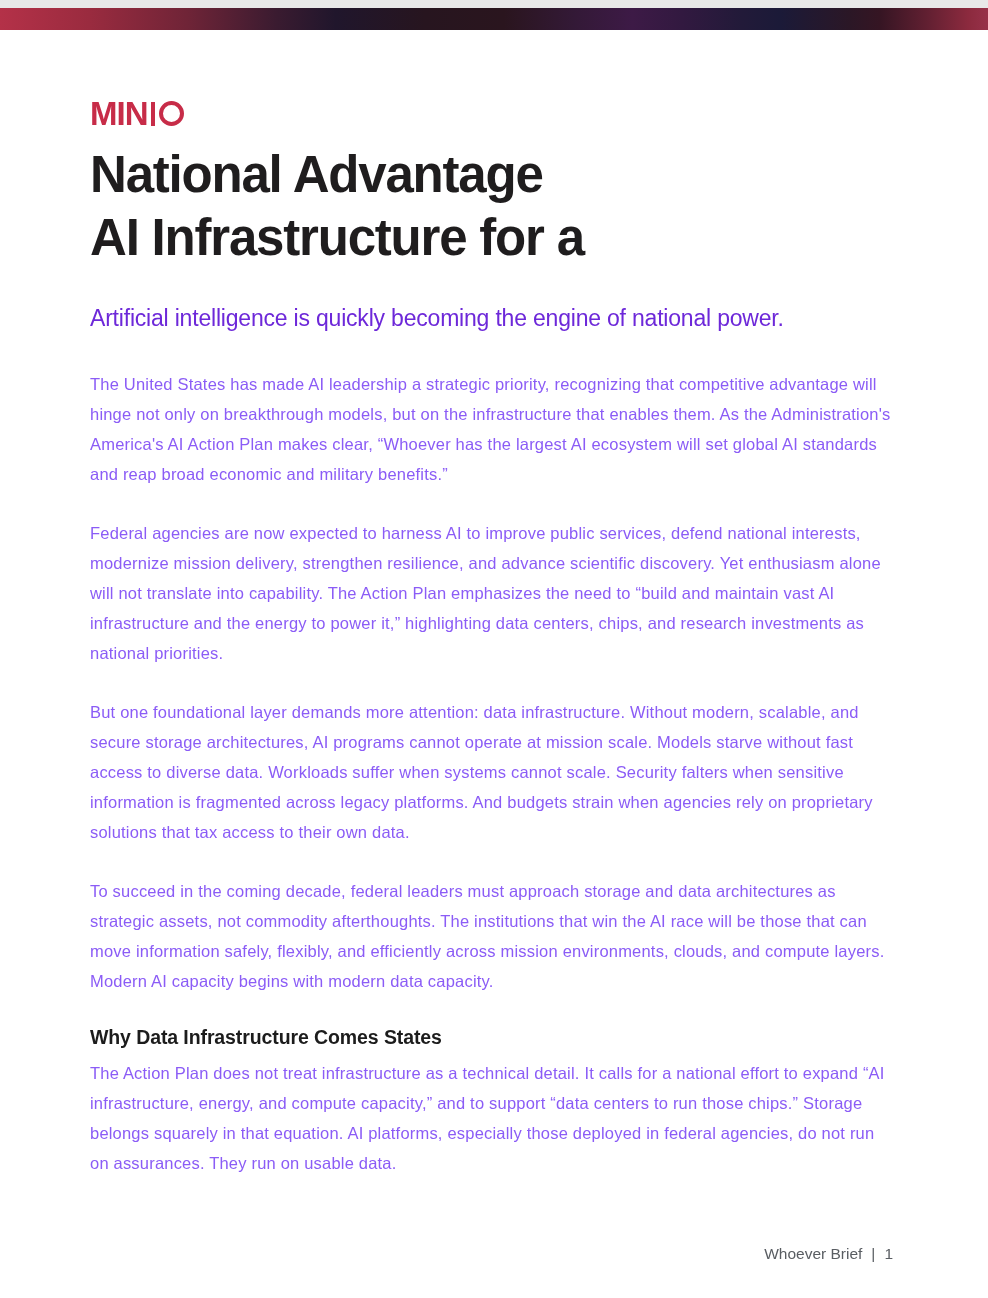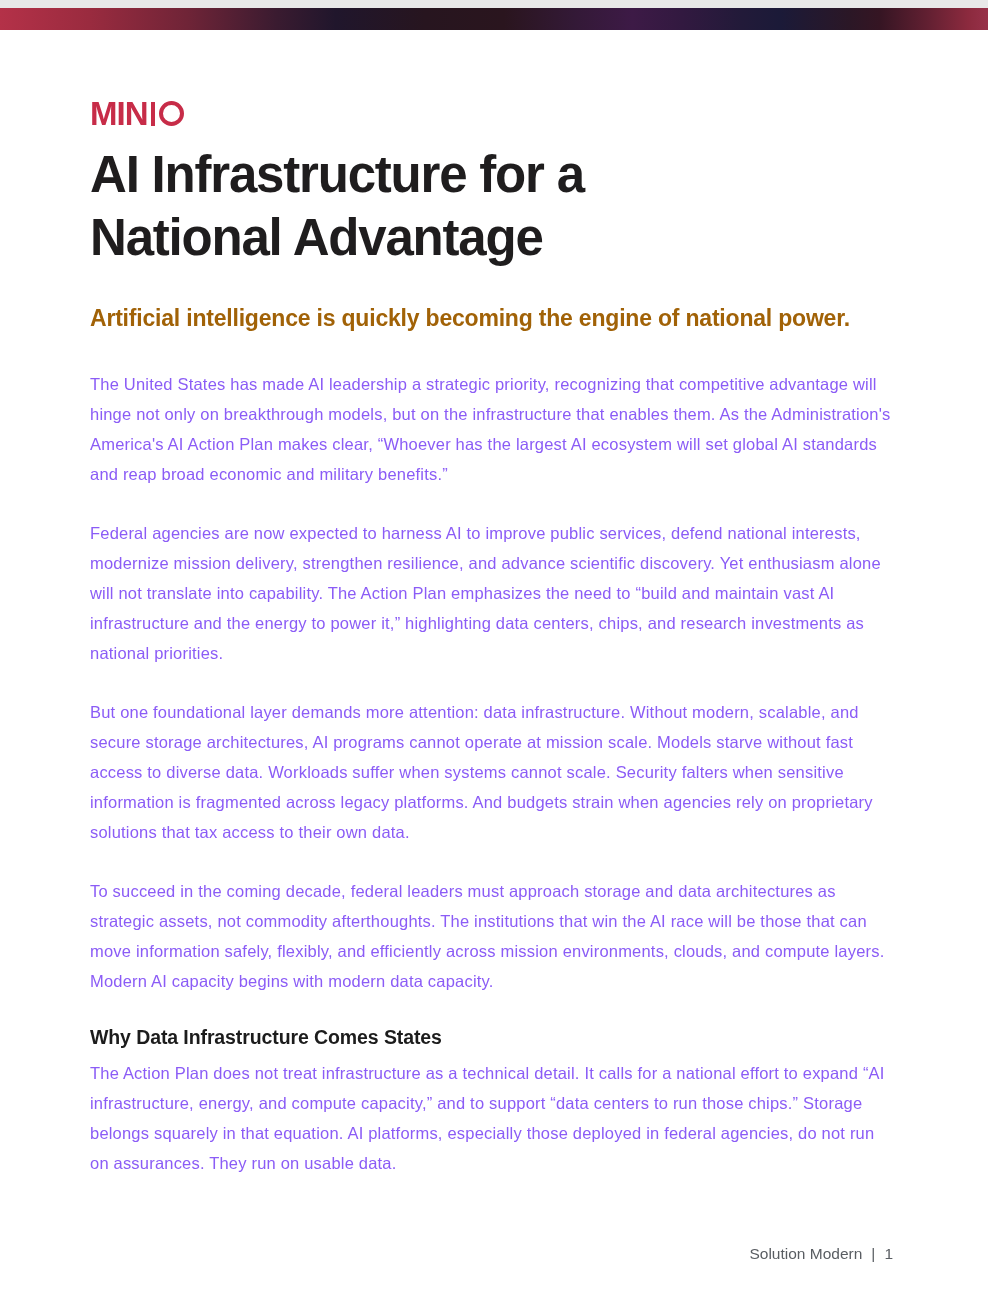--- a/index.html
+++ b/index.html
@@ -70,23 +70,23 @@
     font-weight: 700;
     letter-spacing: -1.2px;
     color: #1f1d1e;
   }
   .title-line { display: block; }
 
   .subtitle {
     margin: 34px 0 36px 0;
     font-size: 23px;
     line-height: 30px;
-    font-weight: 700;
+    font-weight: 400;
     letter-spacing: -0.2px;
-    color: #a16207;
+    color: #6d28d9;
     max-width: 830px;
   }
 
   .para {
     margin: 0 0 29px 0;
     font-size: 16.5px;
     line-height: 30px;
     letter-spacing: 0.2px;
     color: #8b5cf6;
     max-width: 803px;
@@ -121,32 +121,32 @@
 
   <div class="content">
 
     <div class="logo">
       <span class="logo-min">MIN</span>
       <span class="logo-bar"></span>
       <span class="logo-o"></span>
     </div>
 
     <h1 class="title">
+      <span class="title-line">National Advantage</span>
       <span class="title-line">AI Infrastructure for a</span>
-      <span class="title-line">National Advantage</span>
     </h1>
 
     <h2 class="subtitle">Artificial intelligence is quickly becoming the engine of national power.</h2>
 
     <p class="para">The United States has made AI leadership a strategic priority, recognizing that competitive advantage will hinge not only on breakthrough models, but on the infrastructure that enables them. As the Administration's America's AI Action Plan makes clear, “Whoever has the largest AI ecosystem will set global AI standards and reap broad economic and military benefits.”</p>
     <p class="para">Federal agencies are now expected to harness AI to improve public services, defend national interests, modernize mission delivery, strengthen resilience, and advance scientific discovery. Yet enthusiasm alone will not translate into capability. The Action Plan emphasizes the need to “build and maintain vast AI infrastructure and the energy to power it,” highlighting data centers, chips, and research investments as national priorities.</p>
     <p class="para">But one foundational layer demands more attention: data infrastructure. Without modern, scalable, and secure storage architectures, AI programs cannot operate at mission scale. Models starve without fast access to diverse data. Workloads suffer when systems cannot scale. Security falters when sensitive information is fragmented across legacy platforms. And budgets strain when agencies rely on proprietary solutions that tax access to their own data.</p>
     <p class="para">To succeed in the coming decade, federal leaders must approach storage and data architectures as strategic assets, not commodity afterthoughts. The institutions that win the AI race will be those that can move information safely, flexibly, and efficiently across mission environments, clouds, and compute layers. Modern AI capacity begins with modern data capacity.</p>
 
     <h3 class="section-heading">Why Data Infrastructure Comes States</h3>
     <p class="para section-para">The Action Plan does not treat infrastructure as a technical detail. It calls for a national effort to expand “AI infrastructure, energy, and compute capacity,” and to support “data centers to run those chips.” Storage belongs squarely in that equation. AI platforms, especially those deployed in federal agencies, do not run on assurances. They run on usable data.</p>
 
   </div>
 
   <div class="footer">
-    <span>Solution Modern</span><span class="sep">|</span><span>1</span>
+    <span>Whoever Brief</span><span class="sep">|</span><span>1</span>
   </div>
 </div>
 
 </body></html>

